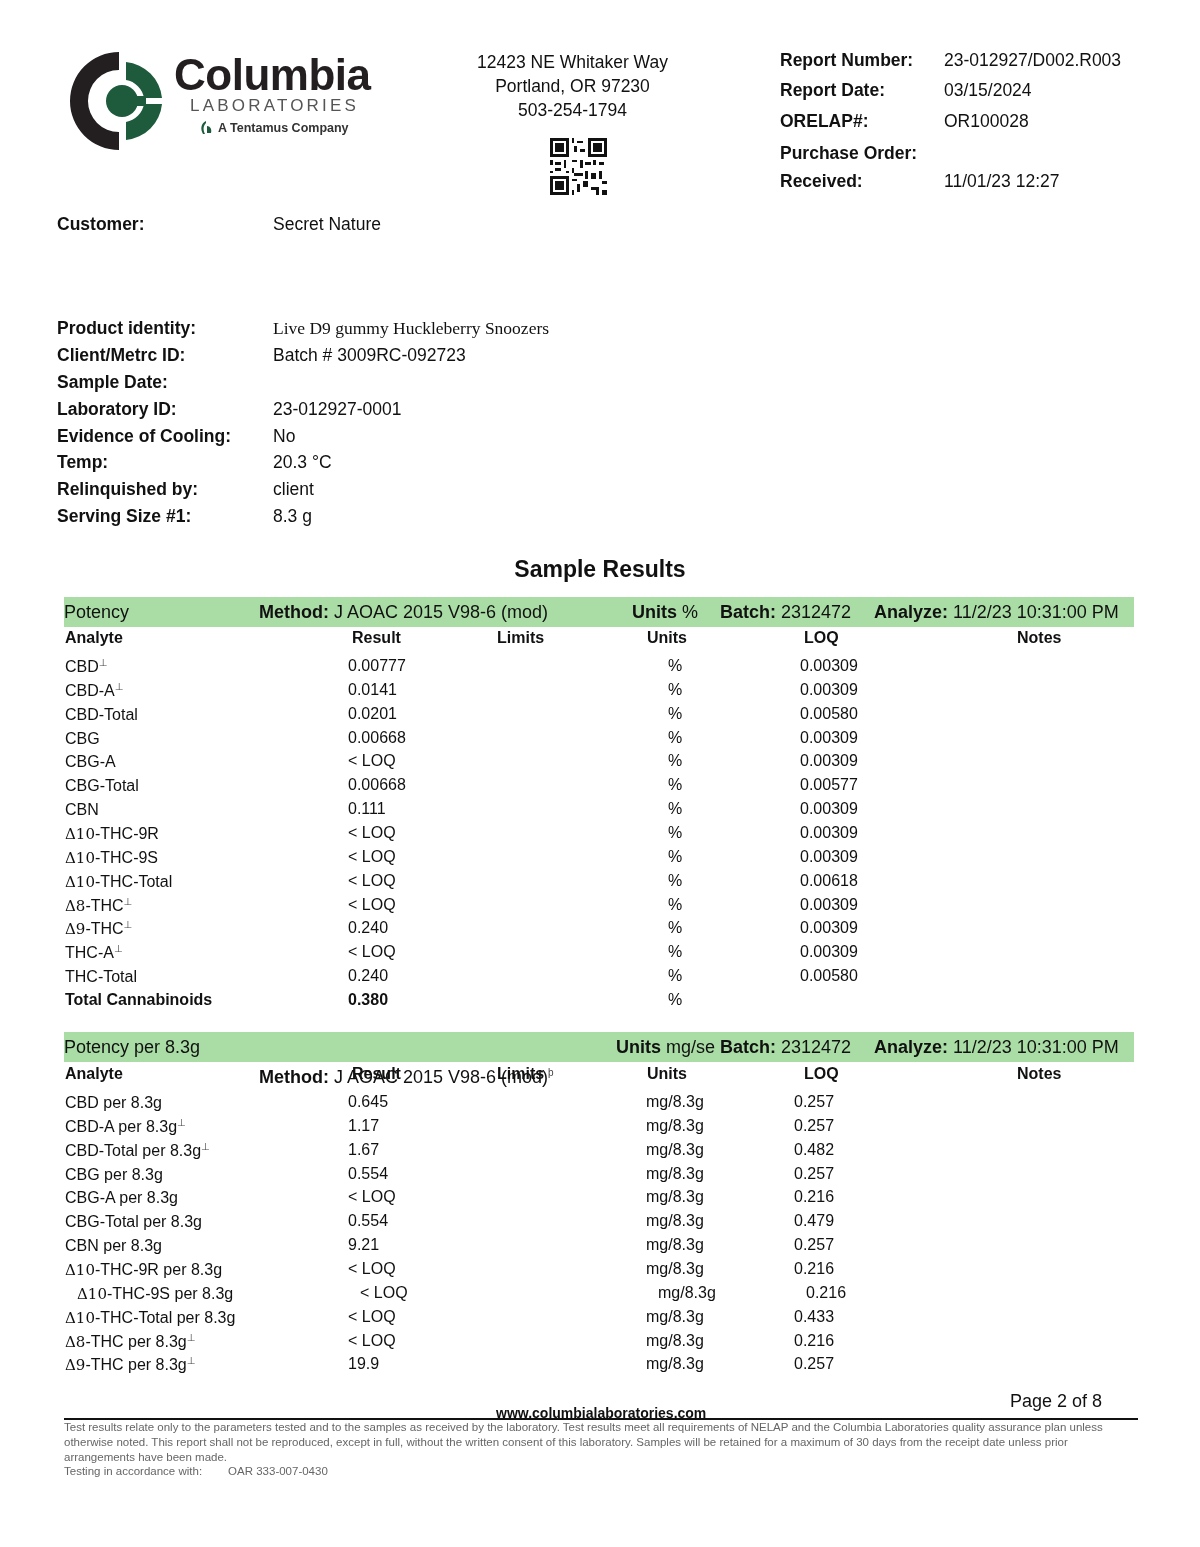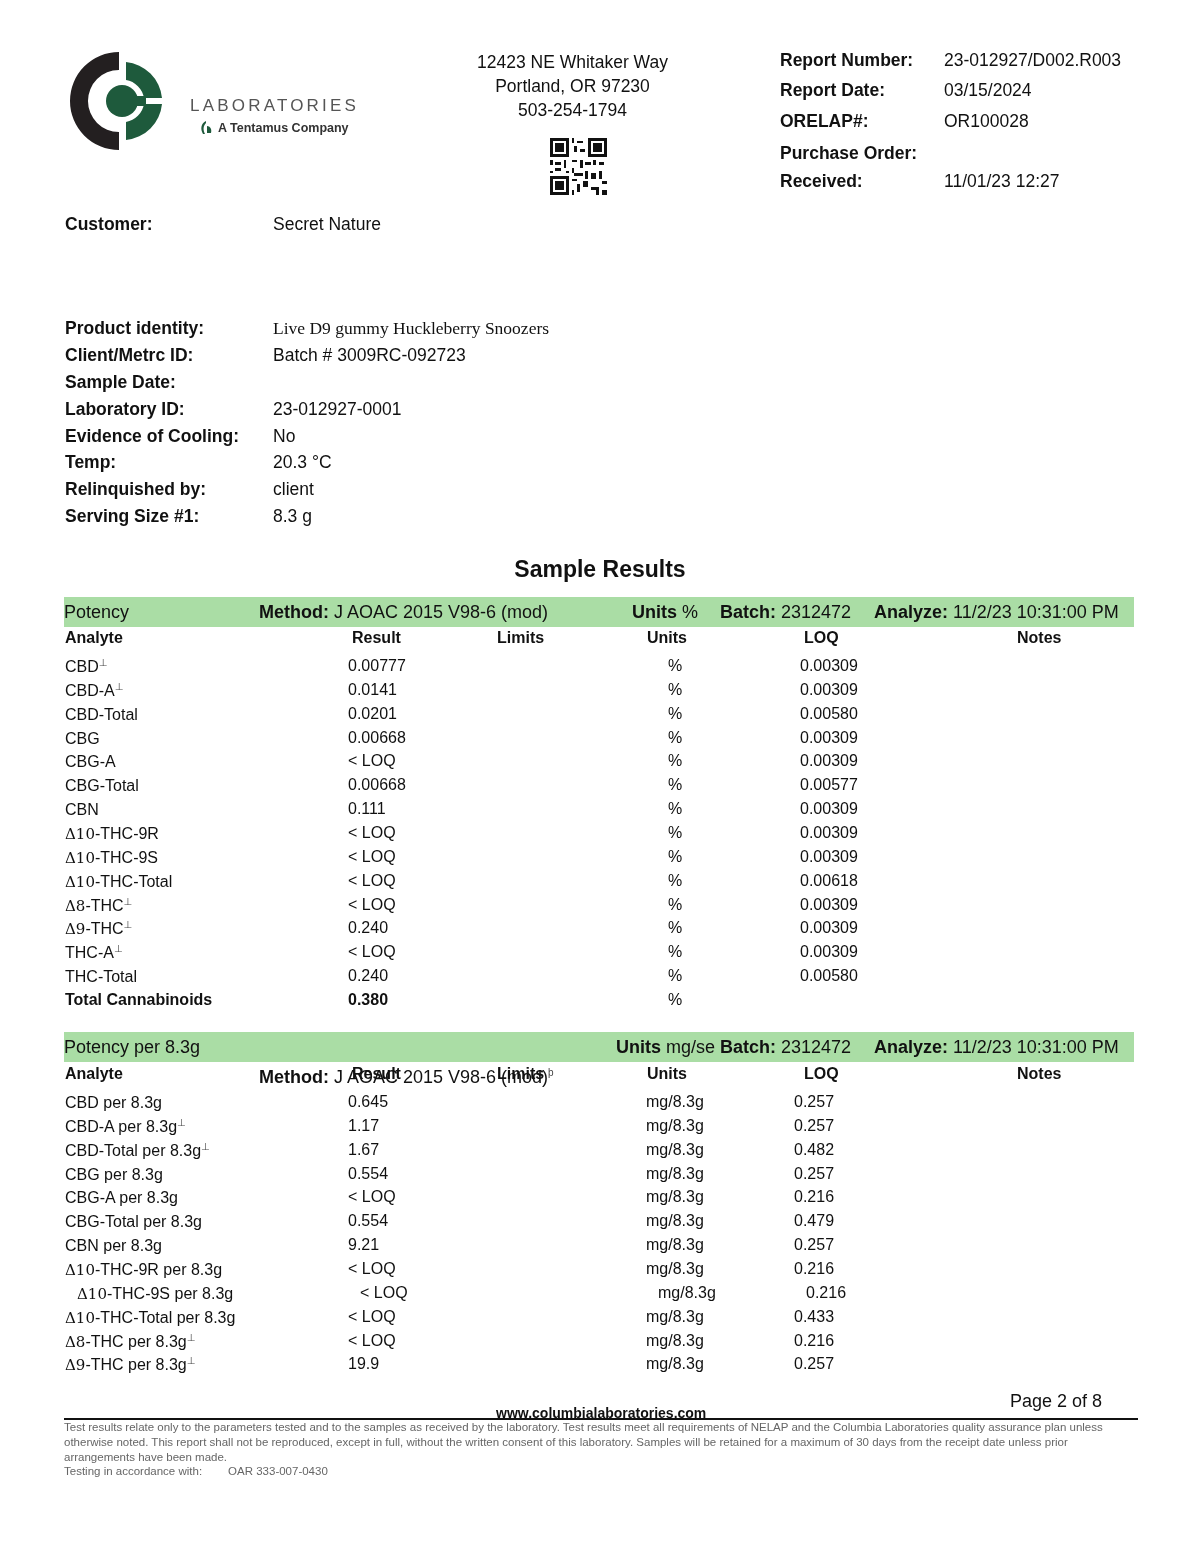--- a/index.html
+++ b/index.html
@@ -21,21 +21,21 @@
   .address { left: 430px; top: 50px; width: 285px; text-align: center; font-size: 17.5px; line-height: 24px; }
   .qr { left: 550px; top: 138px; width: 57px; height: 57px; }
 
   
   .meta { left: 780px; top: 48px; font-size: 17.5px; }
   .meta-row { position: absolute; left: 0; white-space: nowrap; }
   .meta-label { position: absolute; left: 0; font-weight: bold; }
   .meta-value { position: absolute; left: 164px; }
 
   
-  .kv-label { position: absolute; left: 65px; font-weight: bold; font-size: 17.5px; }
+  .kv-label { position: absolute; left: 57px; font-weight: bold; font-size: 17.5px; }
   .kv-value { position: absolute; left: 273px; font-size: 17.5px; }
 
   .section-title { left: 0; width: 1200px; top: 556px; text-align: center; font-size: 23px; font-weight: bold; }
 
   
   .band { left: 64px; width: 1070px; height: 30px; background: #aadda5; font-size: 18px; }
   .band span { position: absolute; top: 5px; white-space: nowrap; }
   .band b { font-weight: bold; }
   .col-hdr { position: absolute; font-size: 16px; font-weight: bold; }
   .row { position: absolute; left: 0; width: 1200px; height: 24px; font-size: 16px; padding-left: 32px; }
@@ -62,20 +62,21 @@
 <body>
 
 <div class="abs logo">
   <svg width="106" height="106" viewBox="0 0 106 106" style="position:absolute;left:0;top:0;">
     <path d="M53 4 A49 49 0 1 0 53 102 L53 84 A31 31 0 1 1 53 22 Z" fill="#231f20"></path>
     <path d="M60 14 A40 40 0 0 1 96 50 L78 50 A22 22 0 0 0 60 32 Z" fill="#1e5a3c"></path>
     <path d="M60 92 A40 40 0 0 0 96 56 L78 56 A22 22 0 0 1 60 74 Z" fill="#1e5a3c"></path>
     <circle cx="56" cy="53" r="16" fill="#1e5a3c"></circle>
     <rect x="56" y="48" width="24" height="10" fill="#1e5a3c"></rect>
   </svg>
+  <div class="logo-word">Columbia</div>
   <div class="logo-sub">LABORATORIES</div>
   <div class="logo-tag">
     <svg class="leaf" viewBox="0 0 16 16">
       <path d="M8 1 C3 3 2 9 5 14 L7 14 C5 10 5 6 8 3 Z" fill="#1e5a3c"></path>
       <path d="M9 6 C12 6 14 9 13 13 L9 13 Z" fill="#1e5a3c"></path>
     </svg>
     <span>A Tentamus Company</span>
   </div>
 </div>
 

